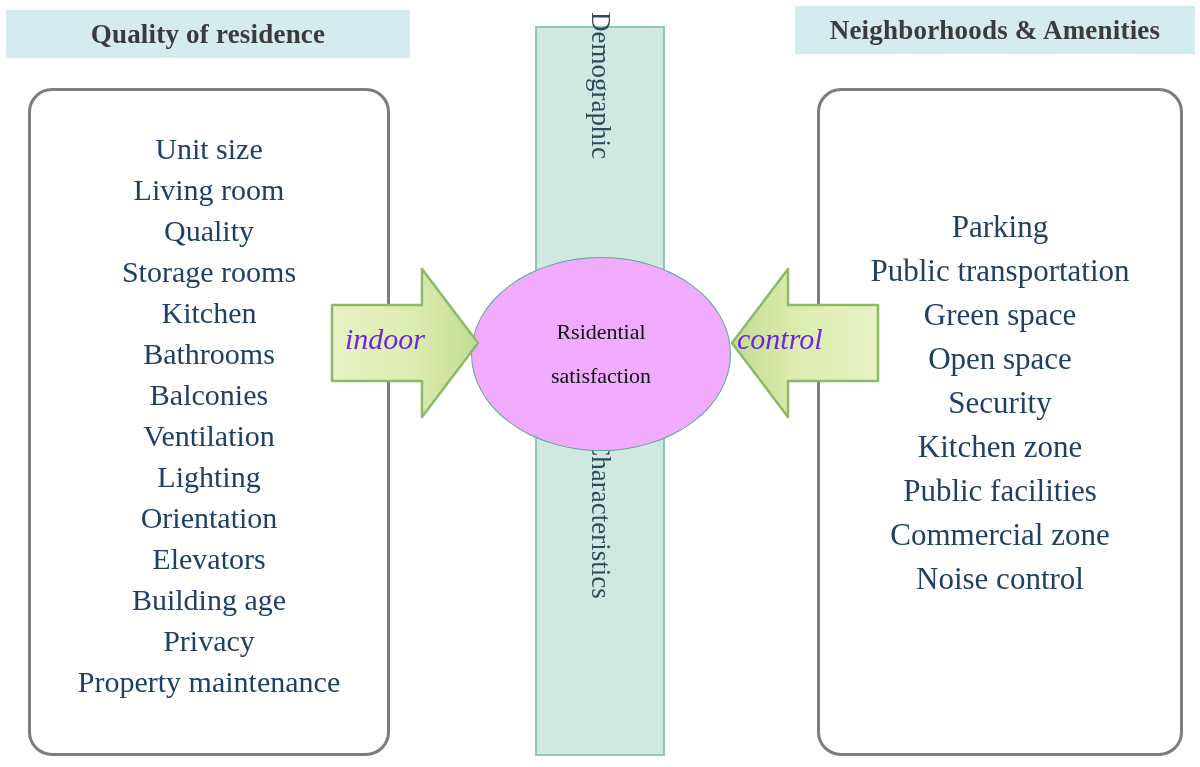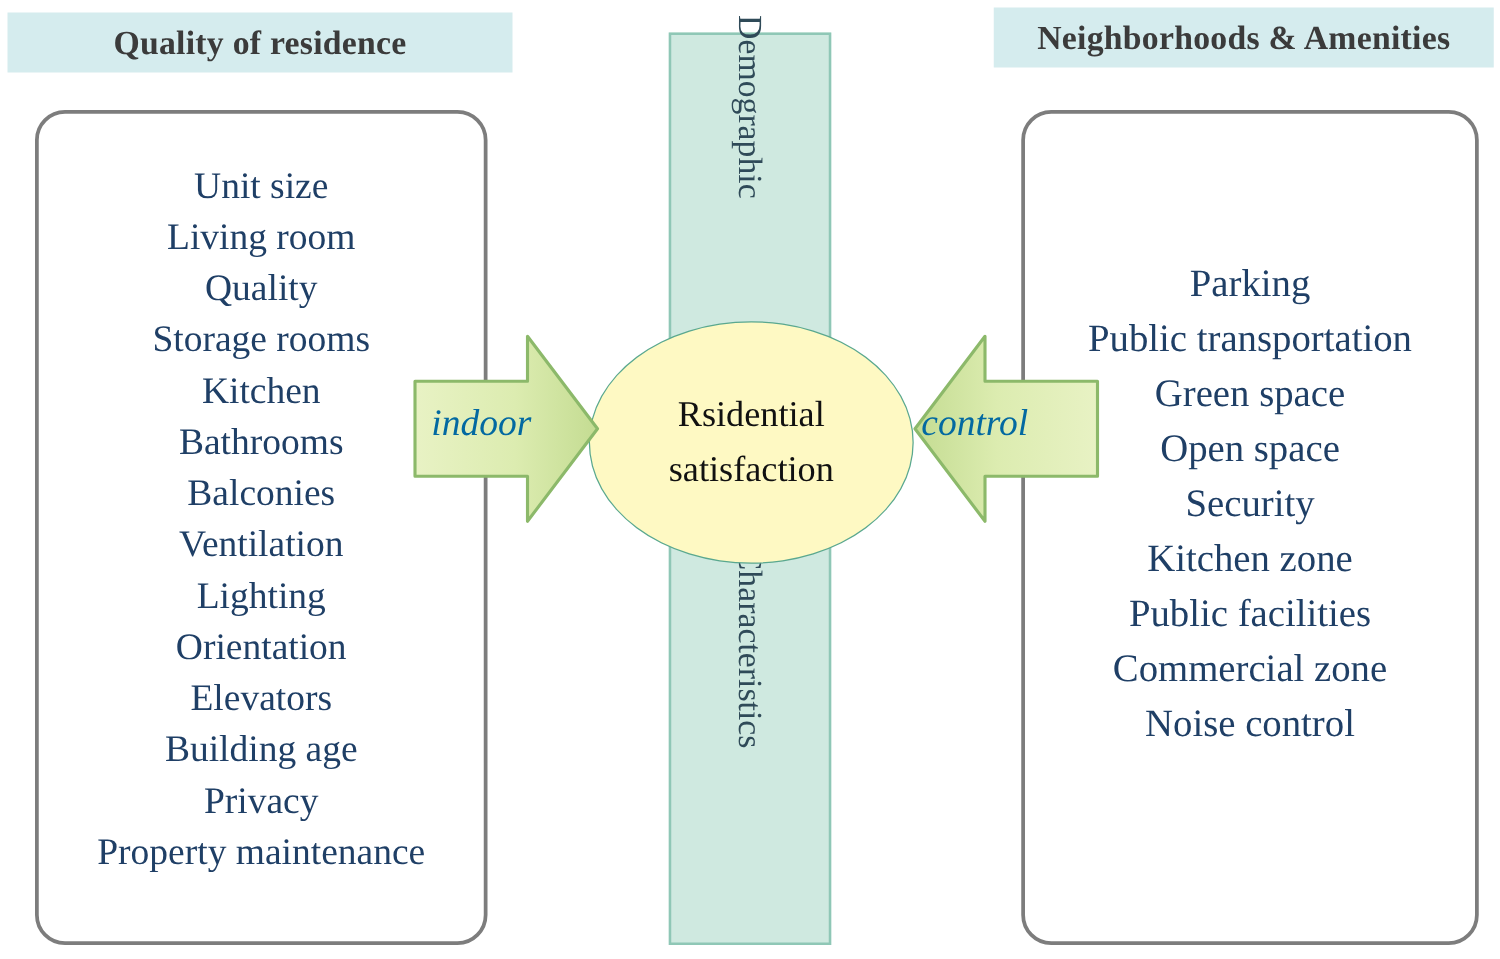--- a/index.html
+++ b/index.html
@@ -92,29 +92,29 @@
   }
 
   
   #center-ellipse {
     position: absolute;
     left: 471px;
     top: 257px;
     width: 260px;
     height: 194px;
     border-radius: 50%;
-    background: #fef9c3;
+    background: #f0abfc;
     border: 1px solid #5aa88f;
     box-sizing: border-box;
     display: flex;
     flex-direction: column;
     align-items: center;
     justify-content: center;
     color: #111111;
-    font-size: 29px;
+    font-size: 22px;
     line-height: 44px;
     text-align: center;
     z-index: 4;
   }
 
   
   .arrow {
     position: absolute;
     top: 267px;
     width: 150px;
@@ -123,21 +123,21 @@
   }
   #arrow-left  { left: 330px; }
   #arrow-right { left: 730px; }
   .arrow svg { display: block; width: 150px; height: 152px; }
 
   .arrow-label {
     position: absolute;
     top: 322px;
     font-style: italic;
     font-size: 30px;
-    color: #0369a1;
+    color: #6d28d9;
     z-index: 6;
     white-space: nowrap;
   }
   #arrow-label-left  { left: 345px; }
   #arrow-label-right { left: 737px; }
 </style>
 </head>
 <body>
 
 <div id="canvas">

